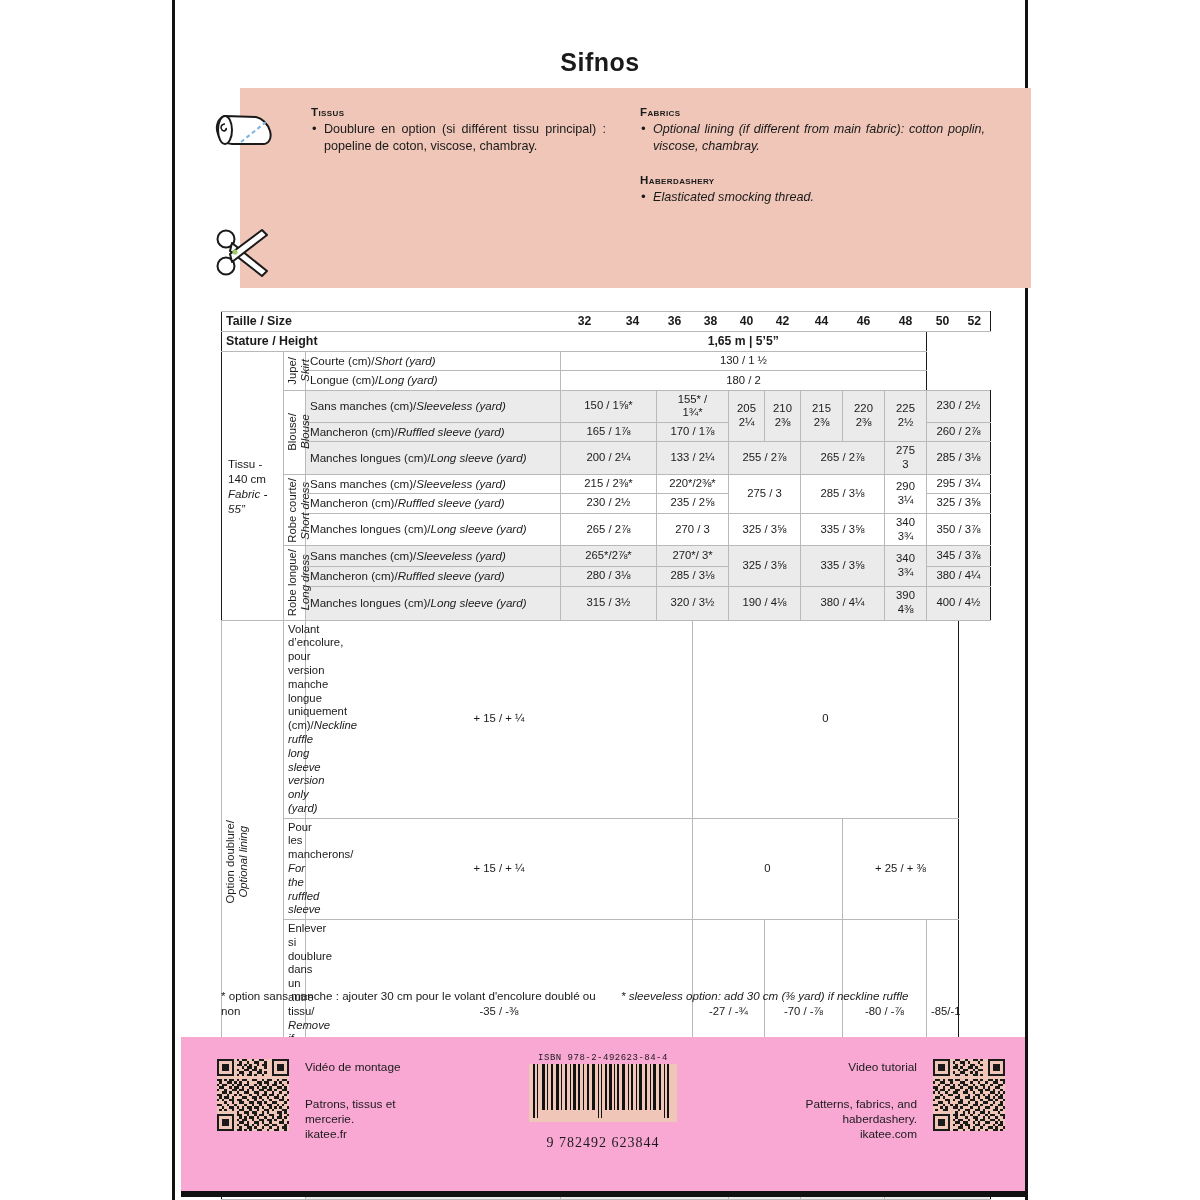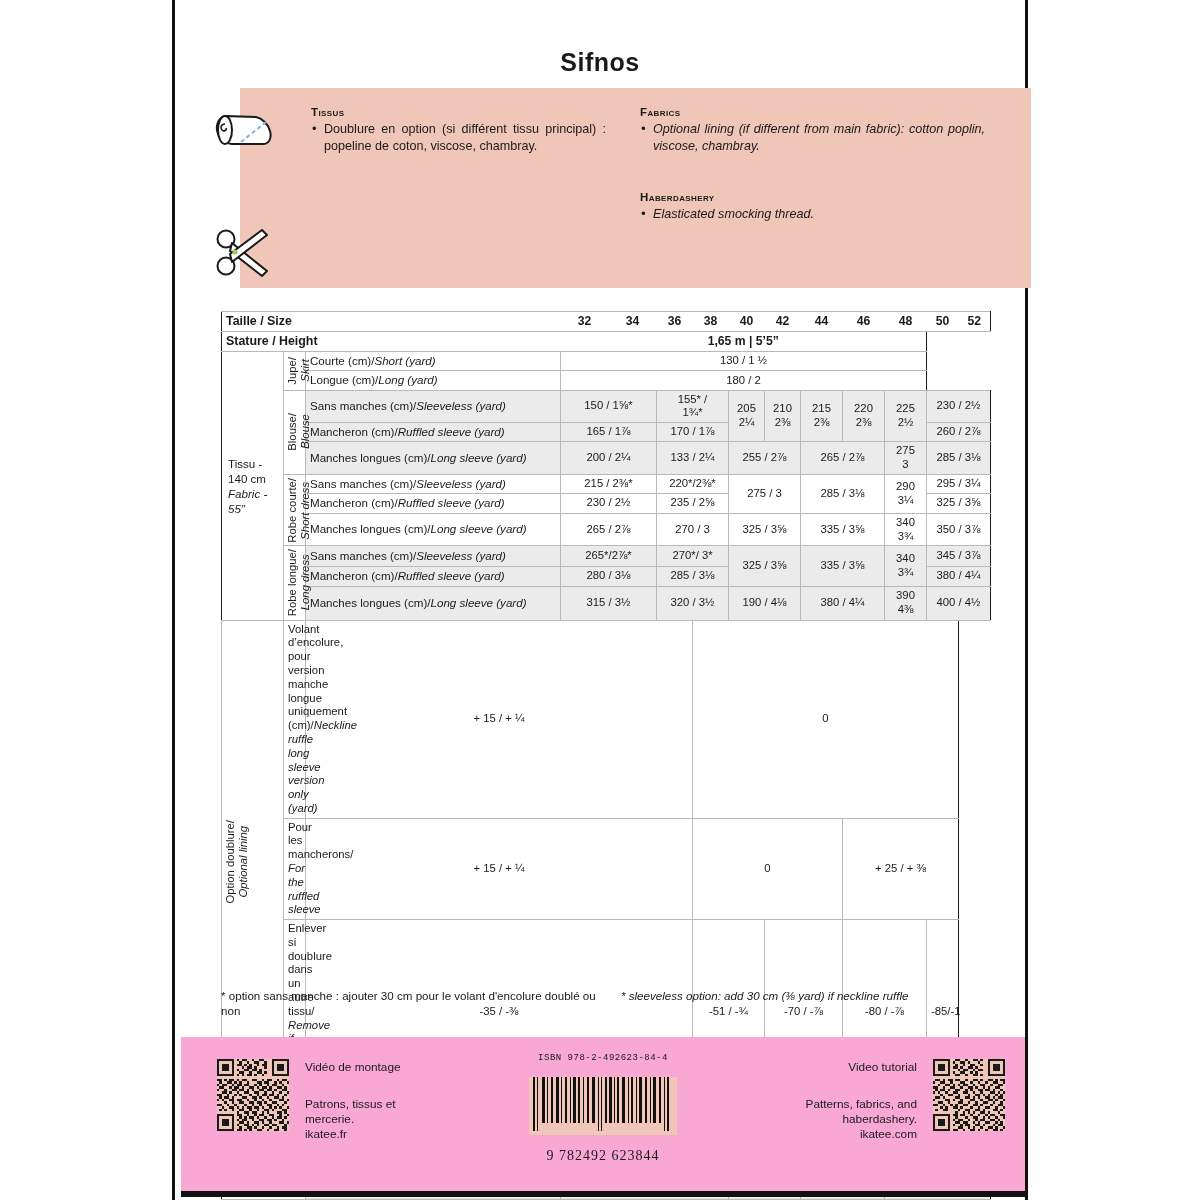--- a/index.html
+++ b/index.html
@@ -59,21 +59,21 @@
     margin-bottom:2px;
     text-align:justify;
   }
   ul.fl li::before {
     content:"•";
     position:absolute; left:1px; top:-1px;
     font-size:13px;
   }
   .en-text li { font-style:italic; }
   .mercerie-wrap { margin-top:12px; }
-  .mercerie-wrap.en { margin-top:37px; }
+  .mercerie-wrap.en { margin-top:20px; }
 
   .icon-roll, .icon-scissors {
     position:absolute;
     z-index:5;
   }
   .icon-roll { left:36px; top:104px; }
   .icon-scissors { left:40px; top:226px; }
 
   
   .tbl-wrap { position:absolute; left:46px; top:311px; width:770px; }
@@ -134,21 +134,21 @@
     background:#f9a8d4;
   }
   .footer-inner { display:flex; width:100%; height:100%; align-items:flex-start; }
   .f-left { width:300px; display:flex; padding:22px 0 0 36px; }
   .f-mid  { width:244px; display:flex; flex-direction:column; align-items:center; padding-top:16px;}
   .f-right{ width:300px; display:flex; padding:22px 20px 0 0; justify-content:flex-end;}
   .qr { width:72px; height:72px; flex:0 0 72px; }
   .f-txt { font-size:11.8px; line-height:1.28; padding-left:16px; padding-top:1px;}
   .f-txt.r { padding-left:0; padding-right:16px; text-align:right; }
   .f-txt .sp { display:block; height:22px; }
-  .isbn-lbl { font-family:"Liberation Mono", monospace; font-size:9px; letter-spacing:0.5px; margin-bottom:14px;}
+  .isbn-lbl { font-family:"Liberation Mono", monospace; font-size:9px; letter-spacing:0.5px; margin-bottom:1px;}
   .barcode { display:block; }
   .bc-digits { font-family:Liberation Serif, serif; font-size:14px; letter-spacing:1px; margin-top:13px;}
   .blackbar { position:absolute; left:6px; top:1191px; width:844px; height:6px; background:#111; }
 </style>
 </head>
 <body>
 
 <div class="page">
 
   <div class="page-title">Sifnos</div>
@@ -354,21 +354,21 @@
       <td class="num" colspan="4">+ 15 / + ¼</td>
       <td class="num" colspan="4">0</td>
       <td class="num edgeR" colspan="3">+ 25 / + ⅜</td>
     </tr>
     <tr class="sep-bot">
       <td class="grpcell" style="width:auto">
         <span>Enlever si doublure dans un autre tissu/</span><br>
         <i><span>Remove if lining in another fabric</span></i>
       </td>
       <td class="num" colspan="4">-35 / -⅜</td>
-      <td class="num" colspan="2">-51 / -¾</td>
+      <td class="num" colspan="2">-27 / -¾</td>
       <td class="num" colspan="2">-70 / -⅞</td>
       <td class="num" colspan="2">-80 / -⅞</td>
       <td class="num edgeR">-85/-1</td>
     </tr>
 
     <tr class="grey">
       <td class="edgeL" colspan="2" rowspan="2" style="background:#fff;vertical-align:middle;padding-left:6px;font-size:11.6px;line-height:1.3">
         <span>Doublure option-</span><br>
         <span>nelle - 140 cm</span><br>
         <i><span>Optional lining</span></i><br>

